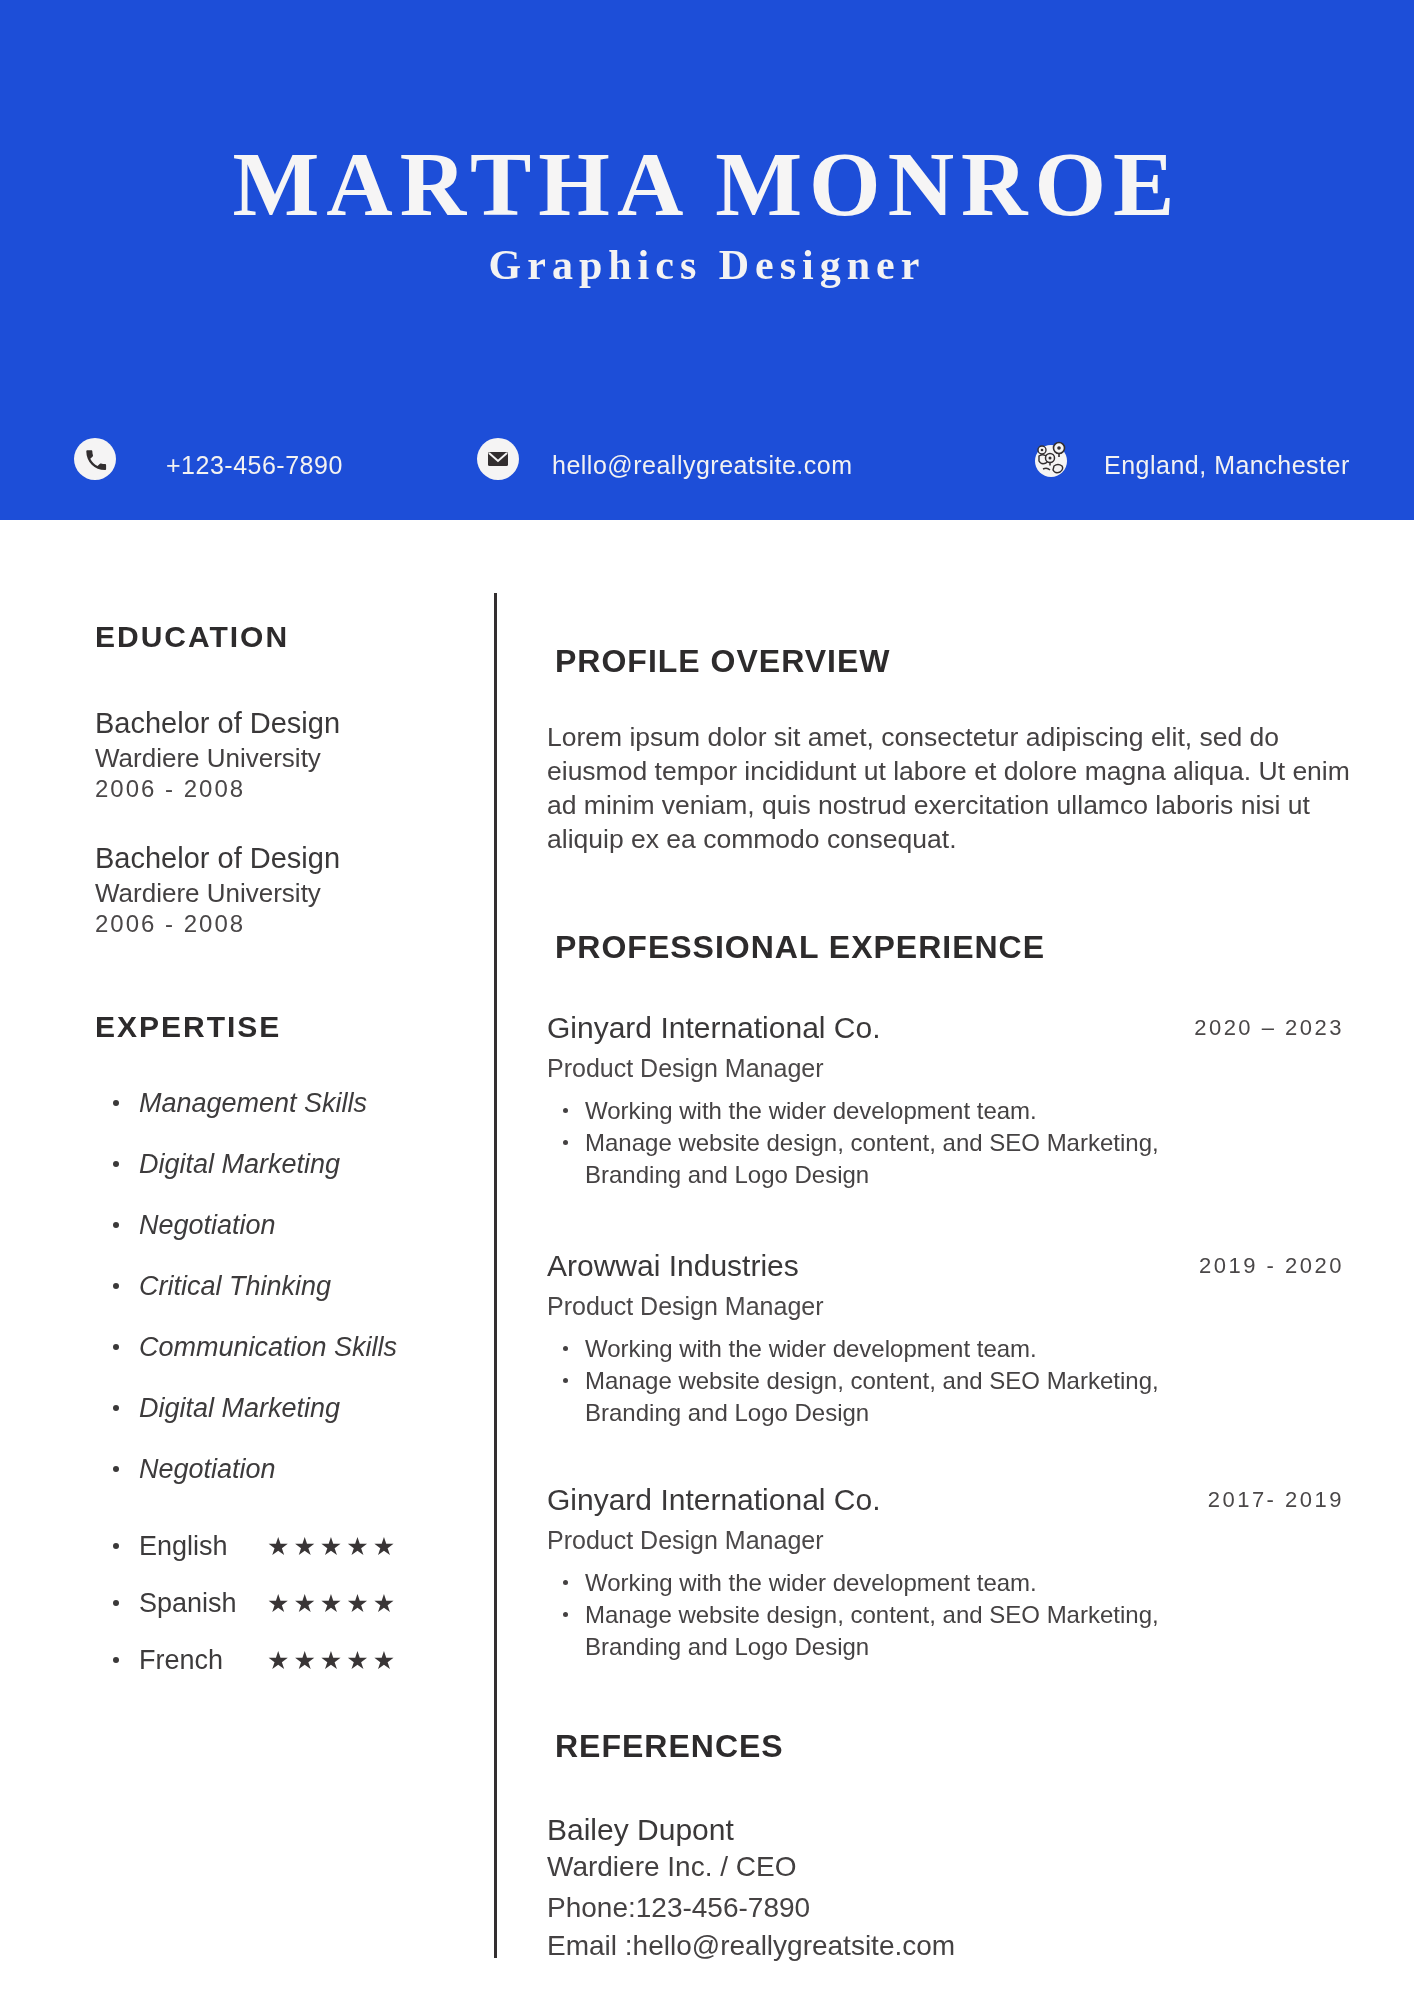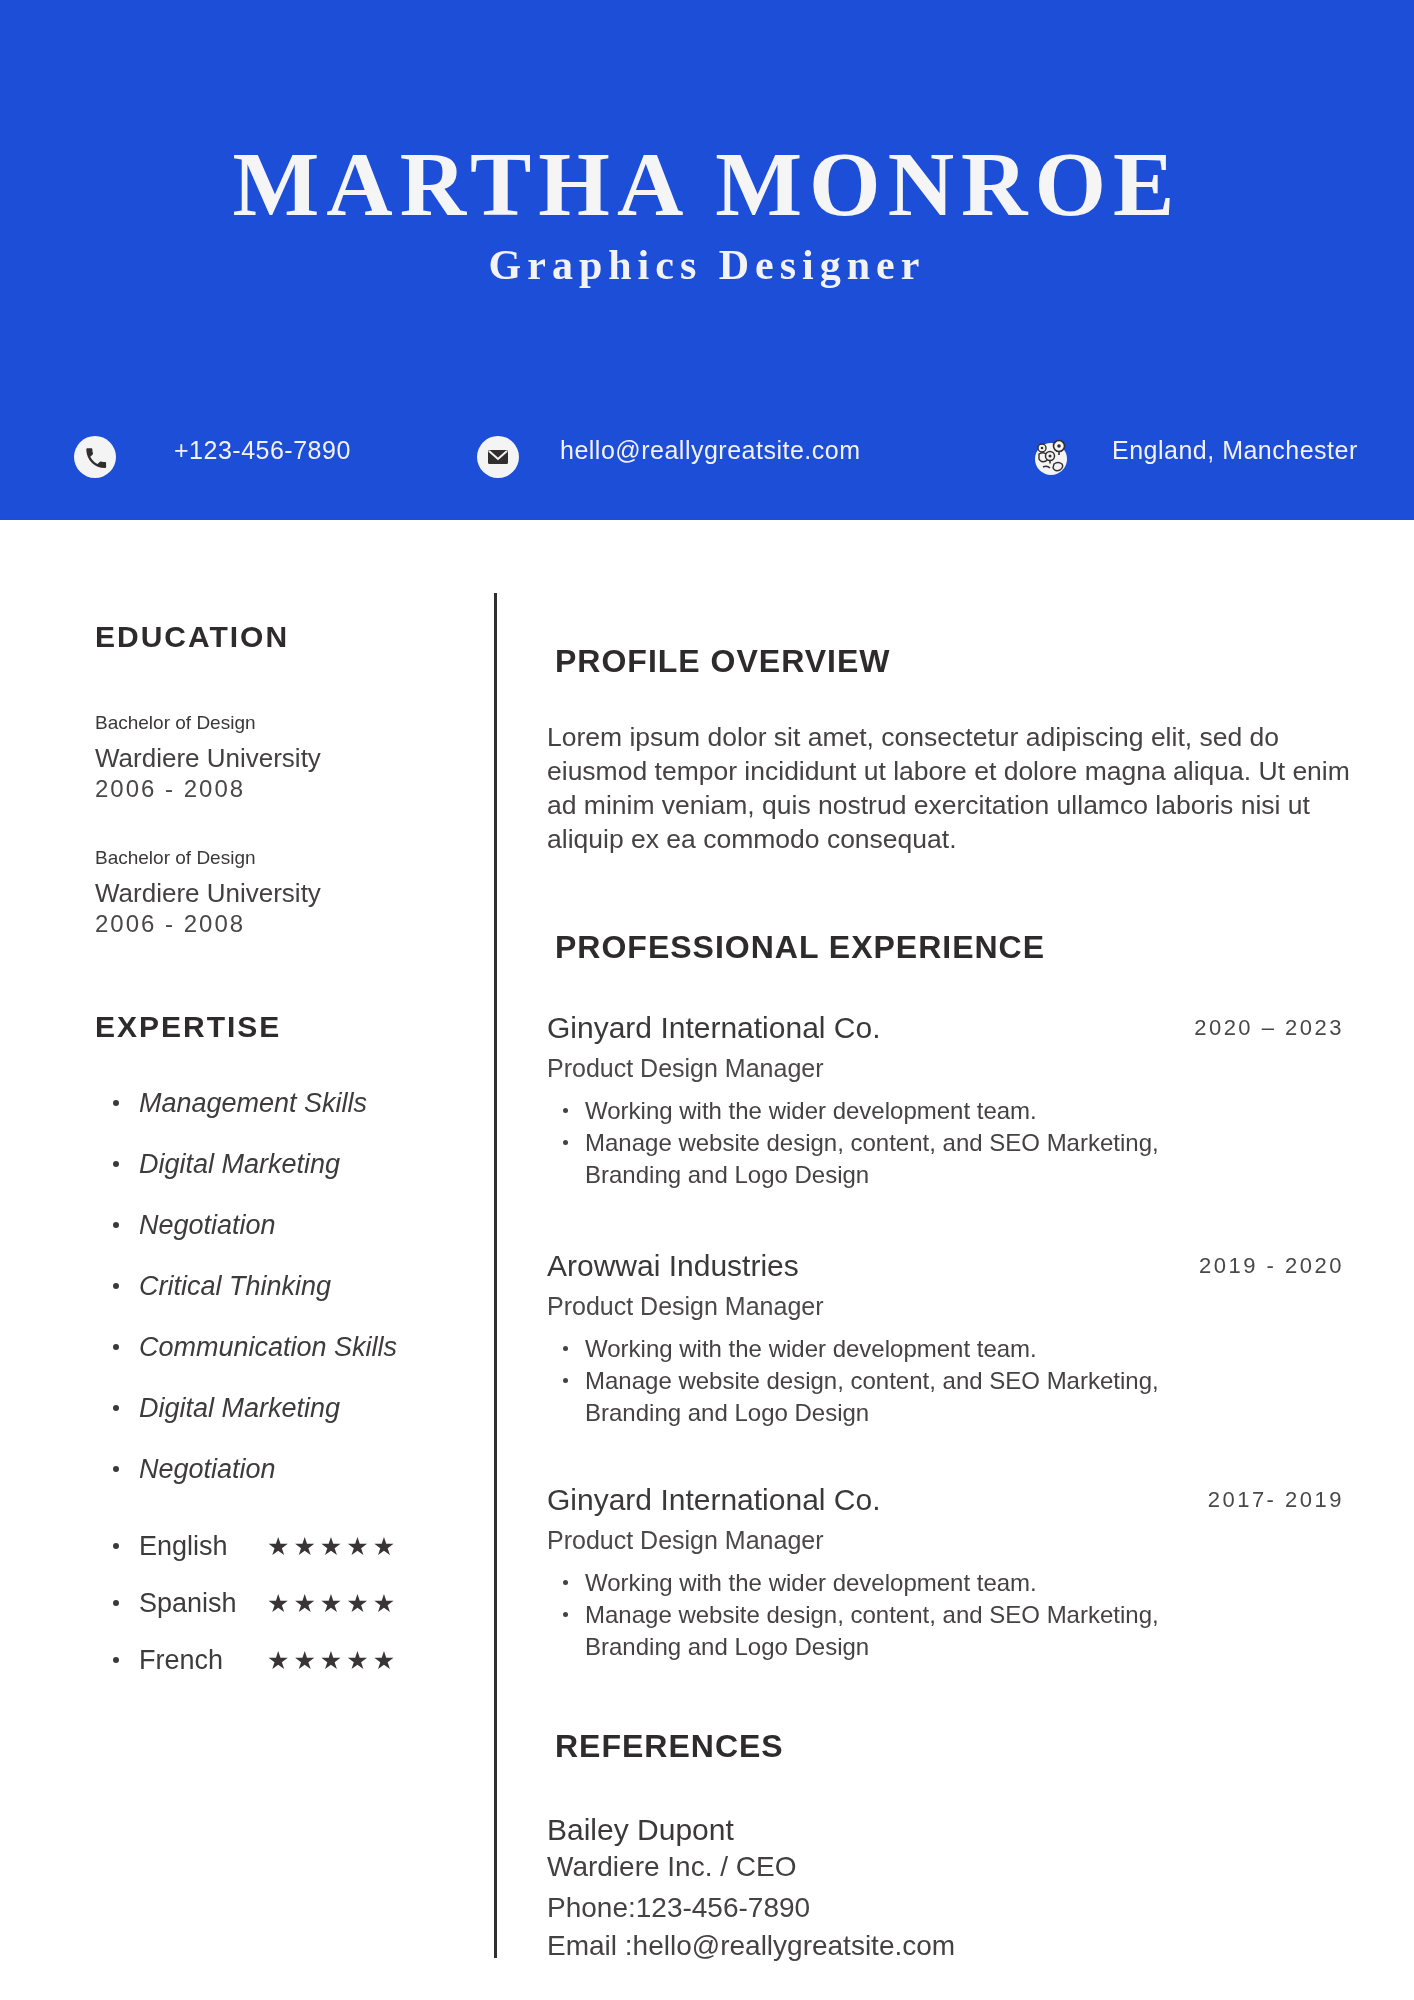--- a/index.html
+++ b/index.html
@@ -28,21 +28,21 @@
     margin:0;margin-top:14px;
     text-align:center;
     font-family:"Liberation Serif", serif;
     font-weight:bold;
     font-size:42px;line-height:1.0;
     letter-spacing:6px;
     color:#f4f3f3;
   }
   .contact-item{
     position:absolute;top:436px;height:44px;
-    display:flex;align-items:flex-start;gap:8px;
+    display:flex;align-items:flex-end;gap:0;
   }
   .contact-item .icon-wrap{width:42px;height:42px;flex:0 0 auto;}
   .contact-label{
     font-size:25px;color:#f3f2f2;letter-spacing:0.5px;white-space:nowrap;
   }
   #contact-phone{left:74px;}
   #contact-phone .contact-label{margin-left:50px;}
   #contact-email{left:477px;}
   #contact-email .contact-label{margin-left:33px;}
   #contact-location{left:1030px;}
@@ -56,21 +56,21 @@
 
   
   .left-col{position:absolute;left:95px;top:619px;width:375px;}
   .sec-heading{
     margin:0;font-size:30px;line-height:36px;font-weight:bold;
     letter-spacing:2px;color:#2d2b2c;
   }
   .edu-entry{margin:0;}
   .edu-1{margin-top:49px;}
   .edu-2{margin-top:35px;}
-  .edu-degree{font-size:19px;line-height:38px;color:#3a3839;}
+  .edu-degree{font-size:29px;line-height:38px;color:#3a3839;}
   .edu-school{font-size:26px;line-height:32px;color:#434041;}
   .edu-years{font-size:24px;line-height:30px;color:#4a4748;letter-spacing:2px;}
 
   .expertise-heading{margin-top:70px;}
   .skill-list{list-style:none;margin:41px 0 0 0;padding:0 0 0 18px;font-style:italic;}
   .skill-list li{
     position:relative;
     font-size:27px;line-height:34px;color:#3d3b3c;
     margin-bottom:27px;padding-left:26px;
   }

